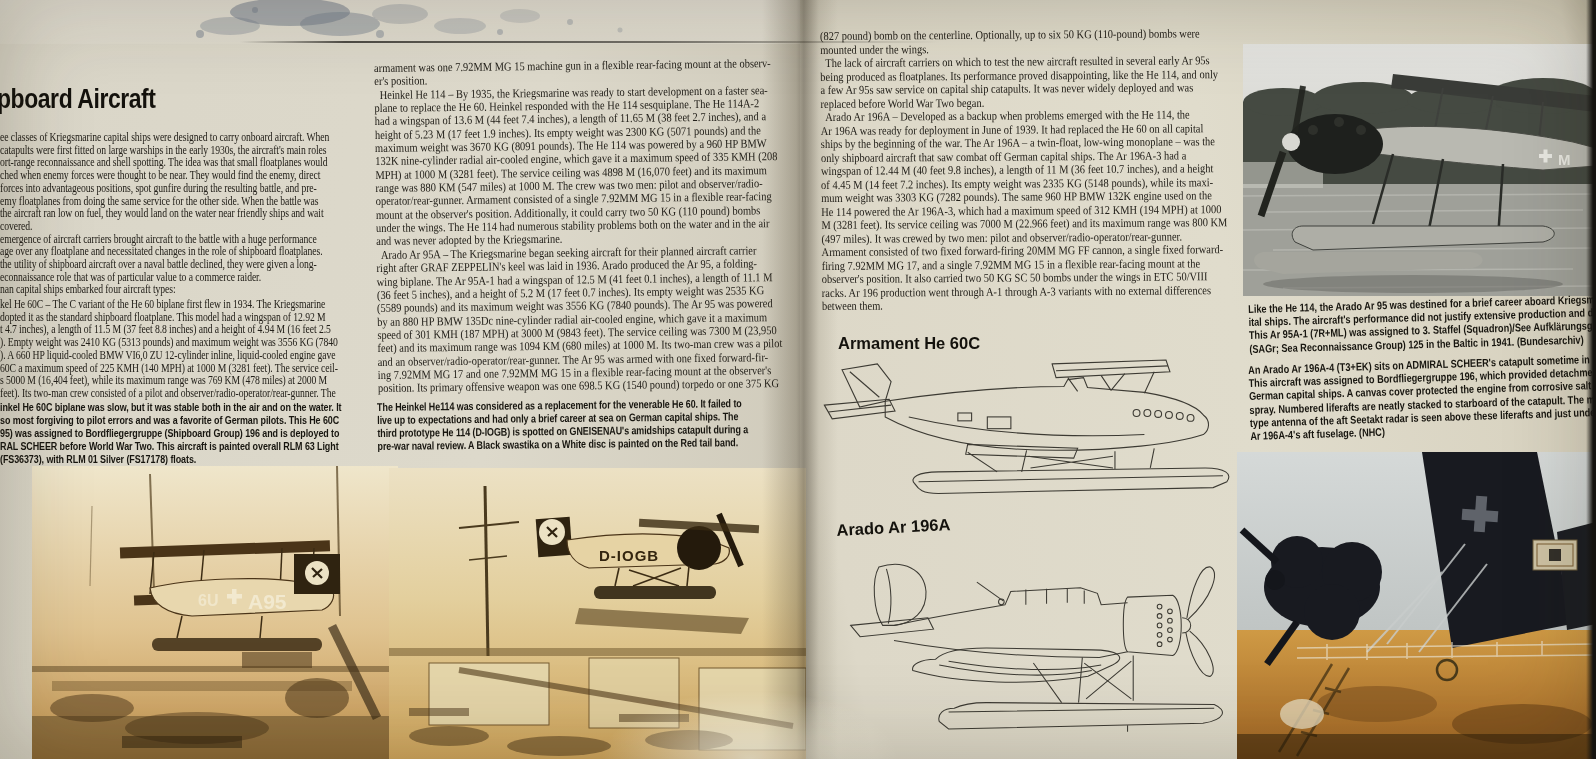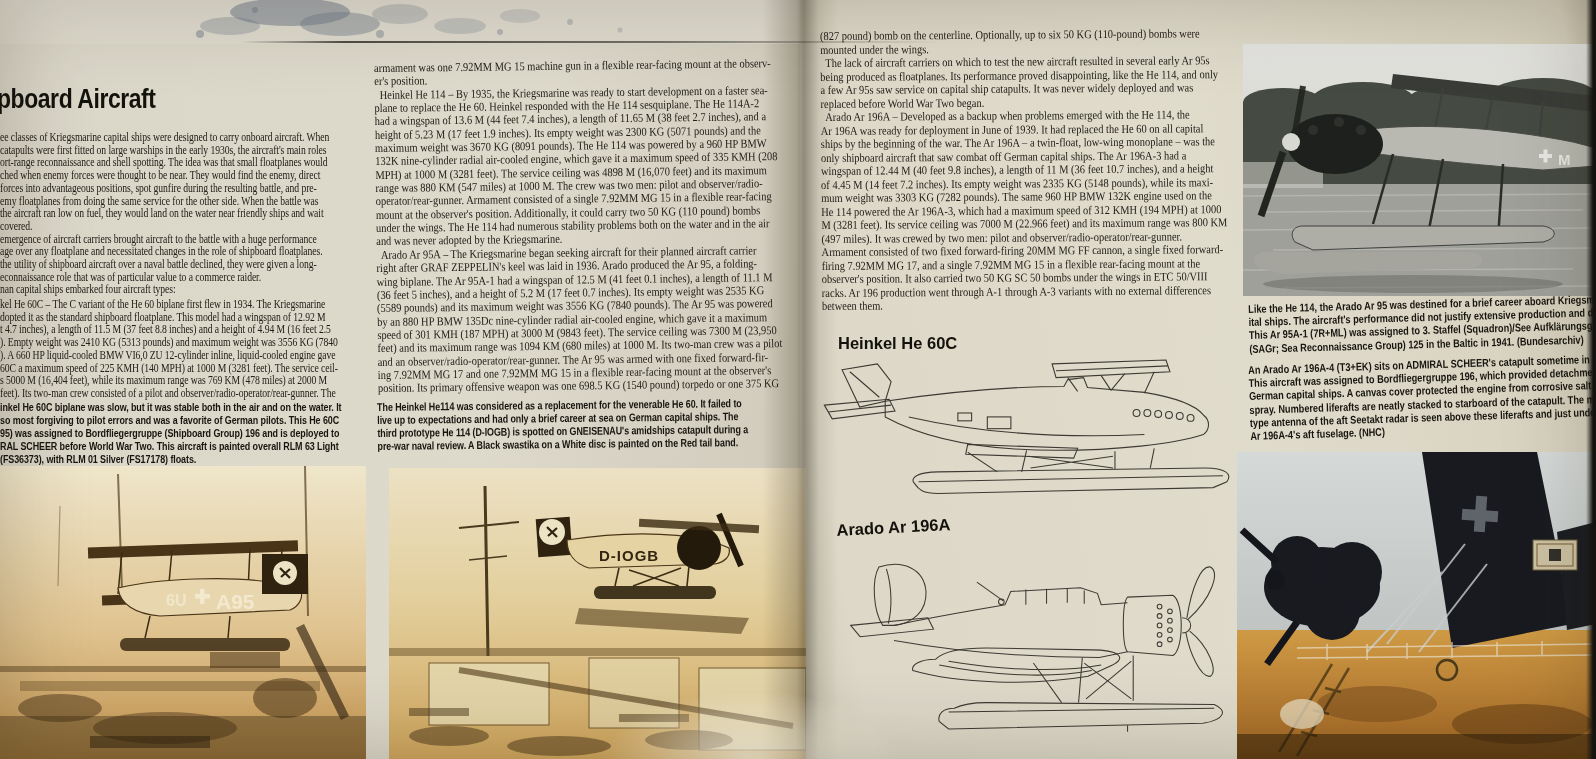--- a/index.html
+++ b/index.html
@@ -104,21 +104,21 @@
     </div>
 
   <div class="col bold-cap" style="left:0;top:401px;width:366px;">
       <div class="ln">inkel He 60C biplane was slow, but it was stable both in the air and on the water. It</div>
       <div class="ln">so most forgiving to pilot errors and was a favorite of German pilots. This He 60C</div>
       <div class="ln">95) was assigned to Bordfliegergruppe (Shipboard Group) 196 and is deployed to</div>
       <div class="ln">RAL SCHEER before World War Two. This aircraft is painted overall RLM 63 Light</div>
       <div class="ln">(FS36373), with RLM 01 Silver (FS17178) floats.</div>
     </div>
 
-  <div class="photo" style="left:0;top:466px;width:366px;height:293px;">
+  <div class="photo" style="left:0;top:466px;width:366px;height:293px;padding-left:32px;">
     <svg width="366" height="293" viewBox="0 0 366 293">
       <defs>
         <linearGradient id="sep1" x1="0" y1="0" x2="0" y2="1">
           <stop offset="0" stop-color="#efe6cb"></stop>
             <stop offset=".55" stop-color="#e0c491"></stop>
           <stop offset="1" stop-color="#c5954f"></stop>
         </linearGradient>
       </defs>
       <rect width="366" height="293" fill="url(#sep1)"></rect>
       <g stroke="#54401f" stroke-width="2" opacity=".7">
@@ -267,21 +267,21 @@
       <div class="ln">He 114 powered the Ar 196A-3, which had a maximum speed of 312 KMH (194 MPH) at 1000</div>
       <div class="ln">M (3281 feet). Its service ceiling was 7000 M (22.966 feet) and its maximum range was 800 KM</div>
       <div class="ln">(497 miles). It was crewed by two men: pilot and observer/radio-operator/rear-gunner.</div>
       <div class="ln">Armament consisted of two fixed forward-firing 20MM MG FF cannon, a single fixed forward-</div>
       <div class="ln">firing 7.92MM MG 17, and a single 7.92MM MG 15 in a flexible rear-facing mount at the</div>
       <div class="ln">observer's position. It also carried two 50 KG SC 50 bombs under the wings in ETC 50/VIII</div>
       <div class="ln">racks. Ar 196 production went through A-1 through A-3 variants with no external differences</div>
       <div class="ln">between them.</div>
     </div>
 
-  <div class="drawing-title" style="left:838px;top:334px;">Heinkel He 60C</div>
+  <div class="drawing-title" style="left:838px;top:334px;">Armament He 60C</div>
 
   <div class="photo" style="left:818px;top:358px;width:427px;height:162px;background:transparent;">
     <svg width="427" height="162" viewBox="0 0 430 165">
       <g fill="none" stroke="#3c3a33" stroke-width="1.1">
         <path d="M22,12 L58,6 L72,24 L66,44 L40,50 Z"></path>
           <path d="M30,14 L60,40"></path>
         <path d="M4,48 L70,42 L76,54 L12,62 Z"></path>
           <path d="M8,55 L72,48"></path>
         <path d="M66,44 C140,33 200,29 248,29 L252,22 L268,20 L272,30 L330,35 C360,40 382,48 390,58 C398,64 396,74 390,78 C360,88 300,94 240,94 C170,94 110,84 66,60 Z"></path>
         <path d="M90,60 C160,76 240,82 330,78"></path>

